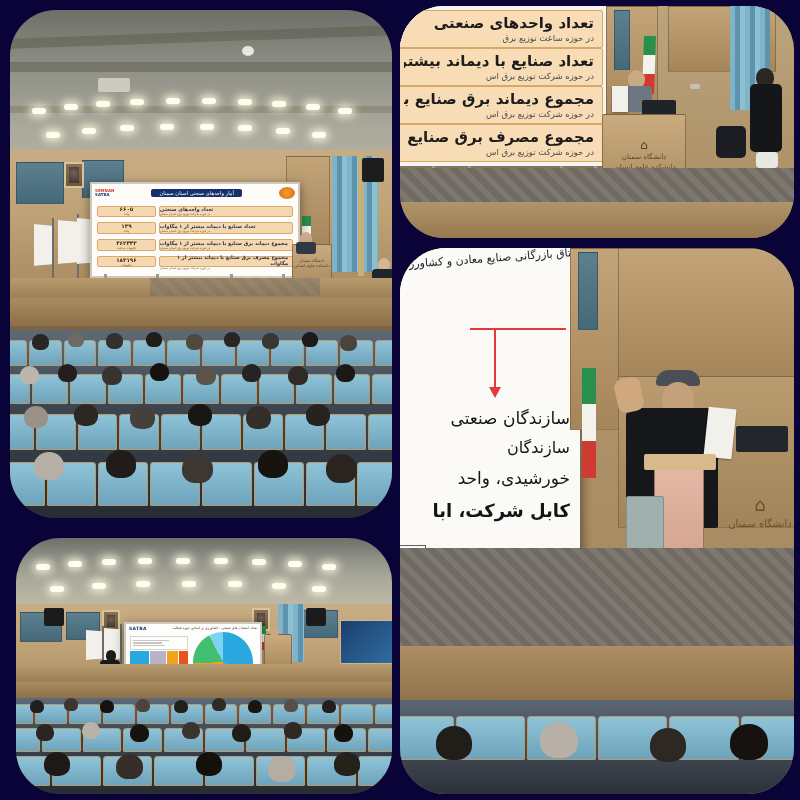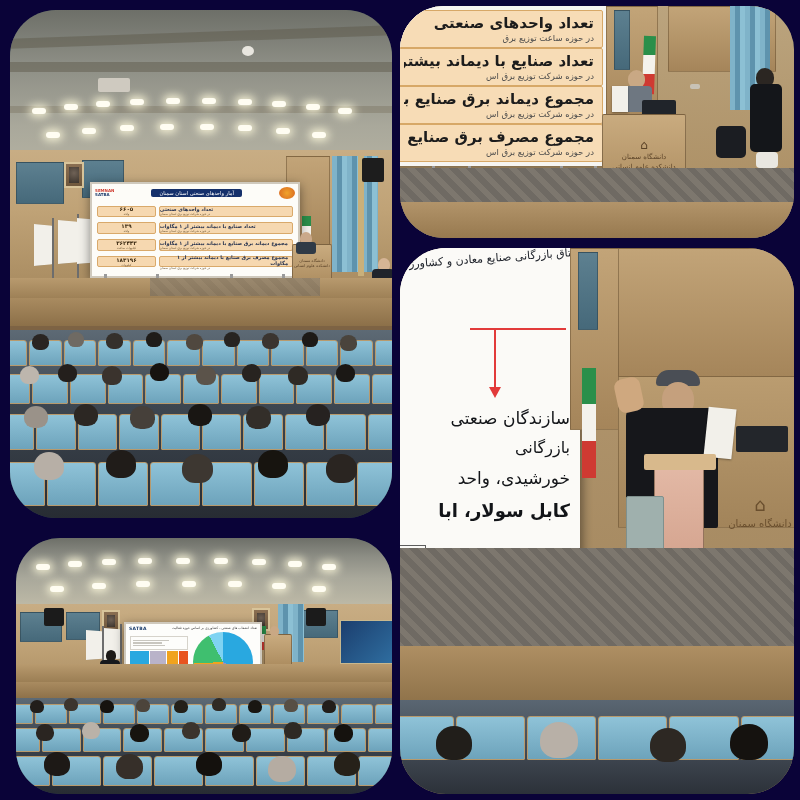--- a/index.html
+++ b/index.html
@@ -423,23 +423,23 @@
       <div style="position:absolute;left:-16px;top:-6px;width:196px;height:330px;background:#fbfaf7;
                   border-radius:0 0 6px 0;box-shadow:3px 2px 10px rgba(0,0,0,.4);">
         <div class="slide3">
           <div class="s3-head">اتاق بازرگانی صنایع معادن و کشاورزی</div>
           <div class="s3-arrow">
             <div class="hline"></div>
               <div class="vline"></div>
               <div class="ahead"></div>
           </div>
           <div class="s3-line" style="top:166px;font-size:17px;">سازندگان صنعتی</div>
-          <div class="s3-line" style="top:196px;font-size:16px;">بازرگانی</div>
+          <div class="s3-line" style="top:196px;font-size:16px;">سازندگان</div>
           <div class="s3-line" style="top:226px;font-size:17px;">خورشیدی، واحد</div>
-          <div class="s3-line" style="top:258px;font-size:18px;font-weight:bold;">کابل سولار، ابا</div>
+          <div class="s3-line" style="top:258px;font-size:18px;font-weight:bold;">کابل شرکت، ابا</div>
           <div class="s3-pagebox">4</div>
         </div>
       </div>
 
       <div class="woodblock" style="left:170px;top:0;width:50px;height:180px;"></div>
       <div class="tealpanel" style="left:178px;top:4px;width:18px;height:76px;"></div>
       <div class="woodblock" style="left:218px;top:0;width:180px;height:128px;"></div>
       <div class="woodblock" style="left:218px;top:128px;width:180px;height:150px;background:linear-gradient(180deg,#ba9c70,#a2845a);"></div>
       <div class="iranflag" style="left:182px;top:120px;width:14px;height:110px;"></div>
 

